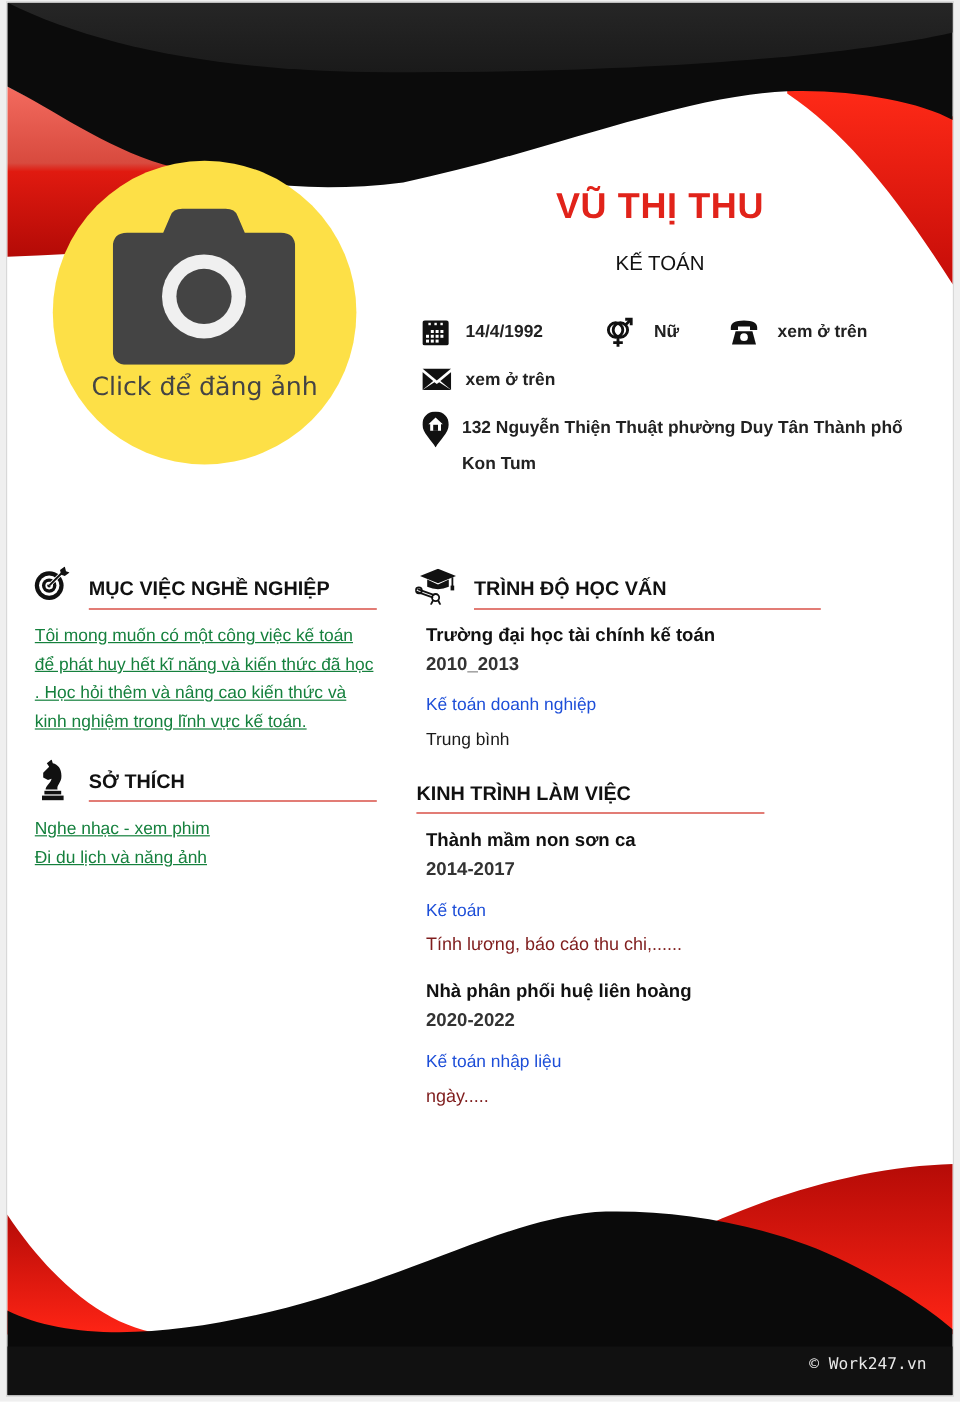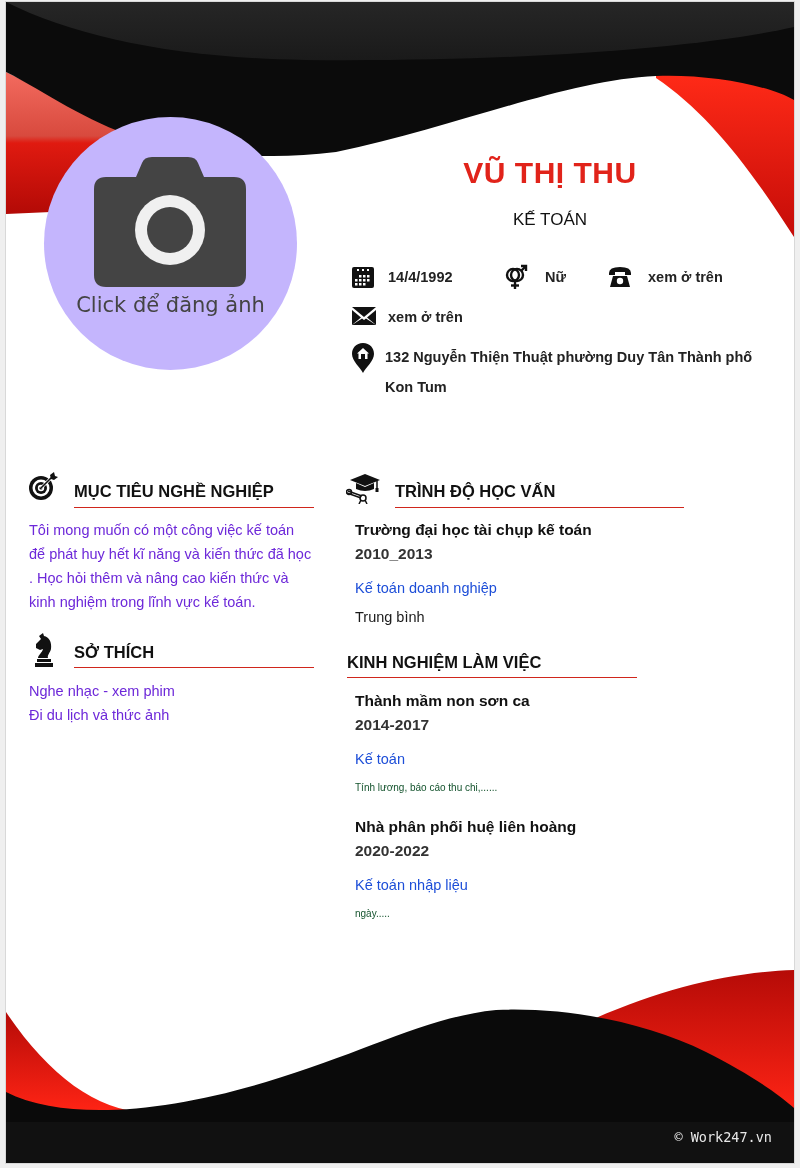--- a/index.html
+++ b/index.html
@@ -12,22 +12,22 @@
   .page {
     position: absolute; left: 6px; top: 2px; width: 788px; height: 1161px;
     background: #ffffff; overflow: hidden;
     box-shadow: 0 0 0 1px #d8d8d8;
   }
   .deco { position: absolute; left: 0; top: 0; }
   .abs { position: absolute; }
 
   
   .avatar {
-    position: absolute; left: 38px; top: 115px; width: 253px; height: 253px;
-    border-radius: 50%; background: #c4b5fd; cursor: pointer;
+    position: absolute; left: 38px; top: 132px; width: 253px; height: 253px;
+    border-radius: 50%; background: #fde047; cursor: pointer;
   }
   .avatar .cam { position: absolute; left: 50px; top: 38px; }
   .avatar .caption {
     position: absolute; left: 0; width: 253px; top: 176px; text-align: center;
     font-family: "DejaVu Sans", sans-serif; font-size: 21px; color: #444;
   }
 
   .name {
     position: absolute; left: 344px; width: 400px; top: 154px; text-align: center;
     font-size: 30px; font-weight: bold; color: #e1231a; letter-spacing: 0.5px;
@@ -40,25 +40,25 @@
   .info { position: absolute; font-size: 14.5px; color: #222; }
   .info .ico { position: absolute; }
   .info .txt { position: absolute; white-space: nowrap; font-weight: bold; }
 
   .sec-head { position: absolute; }
   .sec-head .title {
     position: absolute; font-size: 16.5px; font-weight: bold; color: #111; white-space: nowrap;
   }
   .sec-head .rule { position: absolute; height: 1px; background: #d0261c; }
 
-  .para { position: absolute; font-size: 14.5px; color: #6d28d9; line-height: 24px; }
+  .para { position: absolute; font-size: 14.5px; color: #15803d; line-height: 24px; text-decoration: underline; }
   .item-title { position: absolute; font-size: 15.5px; font-weight: bold; color: #111; white-space: nowrap; }
   .item-years { position: absolute; font-size: 15.5px; font-weight: bold; color: #333; }
   .item-sub { position: absolute; font-size: 14.5px; color: #1d4ed8; }
-  .item-desc { position: absolute; font-size: 10px; color: #14532d; line-height: 24px; }
+  .item-desc { position: absolute; font-size: 15px; color: #7f1d1d; line-height: 24px; }
 
   .footer-brand {
     position: absolute; right: 22px; top: 1127px;
     font-family: "DejaVu Sans Mono", monospace; font-size: 13.5px; color: #e8e8e8;
   }
 </style>
 </head>
 <body>
 
 <div class="page">
@@ -184,70 +184,70 @@
     <svg class="abs" style="left:0;top:0" width="30" height="30" viewBox="0 0 30 30">
       <circle cx="13" cy="16" r="12" fill="#111"></circle>
       <circle cx="13" cy="16" r="8.5" fill="#fff"></circle>
       <circle cx="13" cy="16" r="6" fill="#111"></circle>
       <circle cx="13" cy="16" r="3.2" fill="#fff"></circle>
       <circle cx="13" cy="16" r="1.6" fill="#111"></circle>
       <line x1="13" y1="16" x2="25" y2="4" stroke="#fff" stroke-width="3"></line>
       <line x1="13" y1="16" x2="25" y2="4" stroke="#111" stroke-width="1.6"></line>
       <polygon points="22,3 26,0 27,4 30,5 26,8 23,7" fill="#111"></polygon>
     </svg>
-    <span class="title" style="left:46px;top:10px">MỤC TIÊU NGHỀ NGHIỆP</span>
+    <span class="title" style="left:46px;top:10px">MỤC VIỆC NGHỀ NGHIỆP</span>
     <div class="rule" style="left:46px;top:35px;width:240px"></div>
   </div>
   <div class="para" style="left:23px; top:516px; width:300px;">
     <div>Tôi mong muốn có một công việc kế toán</div>
     <div>để phát huy hết kĩ năng và kiến thức đã học</div>
     <div>. Học hỏi thêm và nâng cao kiến thức và</div>
     <div>kinh nghiệm trong lĩnh vực kế toán.</div>
   </div>
 
   <div class="sec-head" style="left:22px; top:631px;">
     <svg class="abs" style="left:5px;top:0" width="22" height="34" viewBox="0 0 22 34">
       <path d="M6 3 L10 0 L11 3 C 16 4, 19 9, 18 16 C 17 20, 14 22, 15 25 L5 25 C 5 22, 9 20, 10 16 L7 17 L3 15 L3 11 L8 6 Z" fill="#111"></path>
       <rect x="4" y="26" width="14" height="3" fill="#111"></rect>
       <rect x="2" y="30" width="18" height="4" fill="#111"></rect>
     </svg>
     <span class="title" style="left:46px;top:10px">SỞ THÍCH</span>
     <div class="rule" style="left:46px;top:34px;width:240px"></div>
   </div>
   <div class="para" style="left:23px; top:677px; width:300px;">
     <div>Nghe nhạc - xem phim</div>
-    <div>Đi du lịch và thức ảnh</div>
+    <div>Đi du lịch và năng ảnh</div>
   </div>
 
   <div class="sec-head" style="left:340px; top:470px;">
     <svg class="abs" style="left:0;top:2px" width="34" height="30" viewBox="0 0 34 30">
       <polygon points="4,6 19,0 34,6 19,12" fill="#111"></polygon>
       <path d="M10 9 L10 15 Q19 19 28 15 L28 9 L19 13 Z" fill="#111"></path>
       <line x1="31" y1="7" x2="31" y2="15" stroke="#111" stroke-width="1.5"></line>
       <rect x="29.5" y="14" width="3" height="4" fill="#111"></rect>
       <g fill="none" stroke="#111" stroke-width="1.5">
         <path d="M2 17 L16 22"></path>
         <path d="M1 19 L15 24"></path>
         <circle cx="3" cy="18" r="2.5"></circle>
         <circle cx="17" cy="24" r="3"></circle>
         <path d="M15 26 L13 30 M19 26 L21 30"></path>
       </g>
     </svg>
     <span class="title" style="left:49px;top:10px">TRÌNH ĐỘ HỌC VẤN</span>
     <div class="rule" style="left:49px;top:35px;width:289px"></div>
   </div>
   <div>
-    <div class="item-title" style="left:349px; top:519px;">Trường đại học tài chụp kế toán</div>
+    <div class="item-title" style="left:349px; top:519px;">Trường đại học tài chính kế toán</div>
     <div class="item-years" style="left:349px; top:543px;">2010_2013</div>
     <div class="item-sub" style="left:349px; top:578px;">Kế toán doanh nghiệp</div>
     <div class="item-sub" style="left:349px; top:607px; color:#1a1a1a;">Trung bình</div>
   </div>
 
   <div class="sec-head" style="left:340px; top:641px;">
-    <span class="title" style="left:1px;top:10px">KINH NGHIỆM LÀM VIỆC</span>
+    <span class="title" style="left:1px;top:10px">KINH TRÌNH LÀM VIỆC</span>
     <div class="rule" style="left:1px;top:34px;width:290px"></div>
   </div>
 
   <div>
     <div class="item-title" style="left:349px; top:690px;">Thành mầm non sơn ca</div>
     <div class="item-years" style="left:349px; top:714px;">2014-2017</div>
     <div class="item-sub" style="left:349px; top:749px;">Kế toán</div>
     <div class="item-desc" style="left:349px; top:774px; width:420px;">
       <div>Tính lương, báo cáo thu chi,......</div>
     </div>

